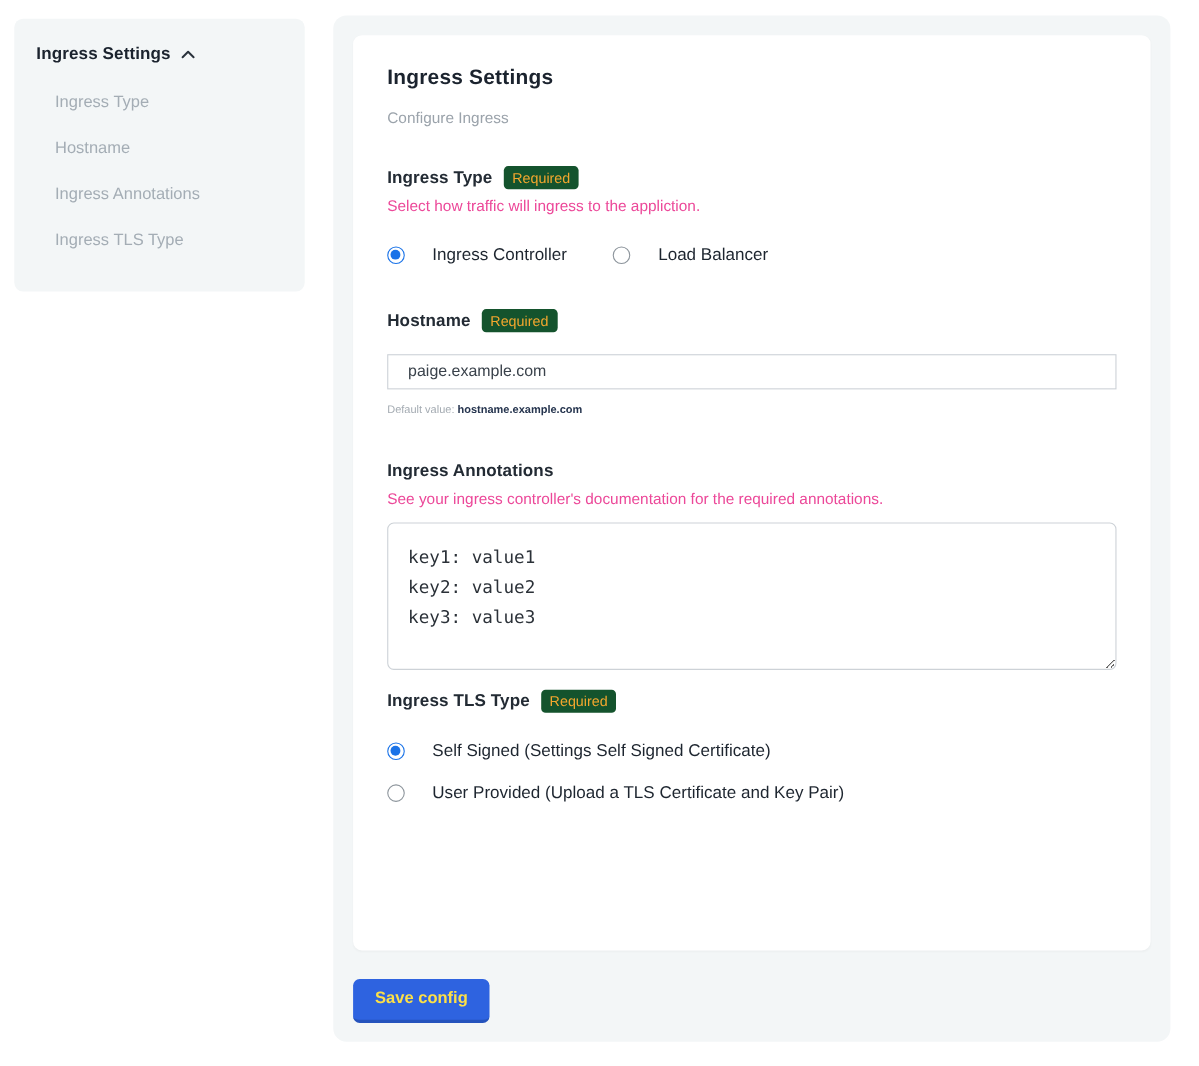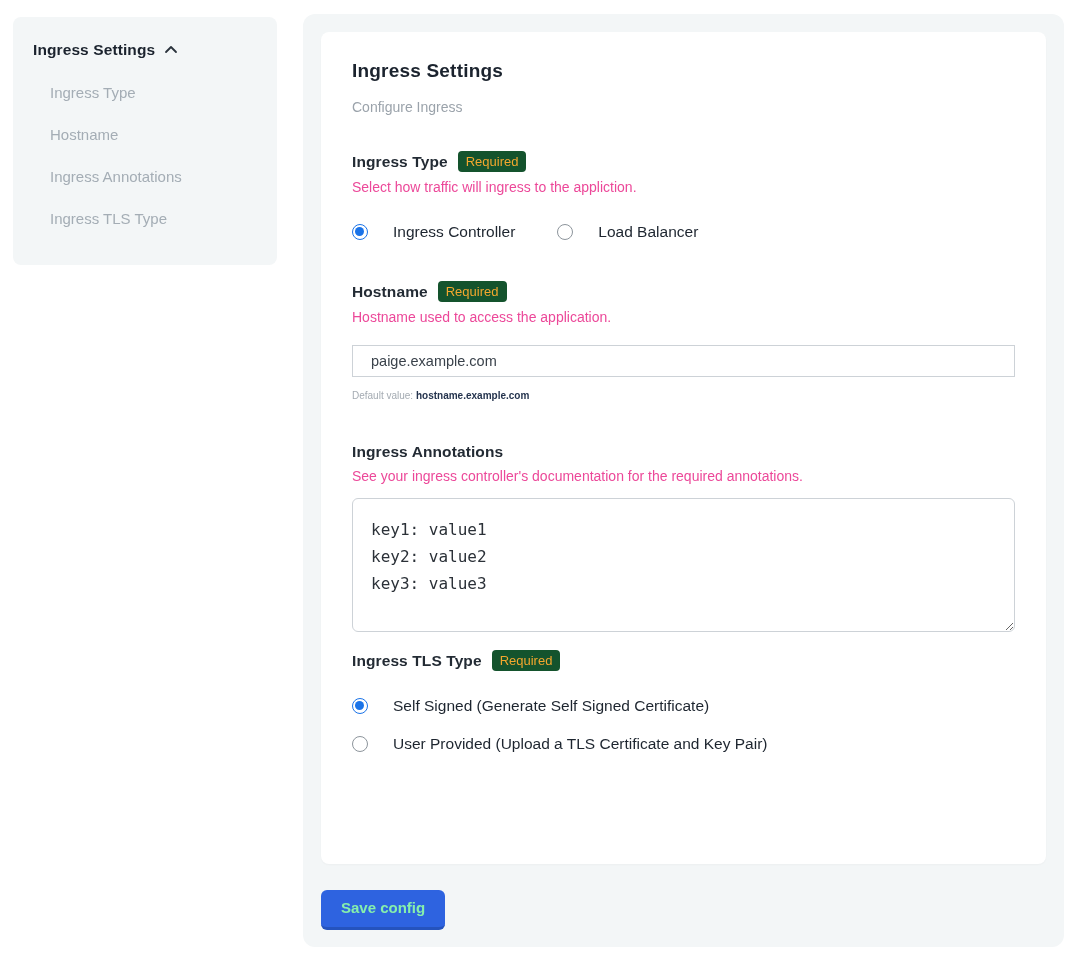--- a/index.html
+++ b/index.html
@@ -137,21 +137,21 @@
   
   .save-button {
     position: absolute;
     left: 18px; top: 876px;
     height: 40px;
     padding: 0 20px 3px 20px;
     background: #2e63e0;
     border: none;
     border-bottom: 3px solid #2553bd;
     border-radius: 6px;
-    color: #86efac;
+    color: #fde047;
     font-size: 15px; font-weight: 700;
     font-family: "Liberation Sans", "DejaVu Sans", sans-serif;
     cursor: pointer;
   }
 
   
   .mt-36 { margin-top: 36px; }
   .mt-40 { margin-top: 40px; }
   .mt-42 { margin-top: 42px; }
   .mt-28 { margin-top: 28px; }
@@ -202,21 +202,20 @@
           <span class="radio-label">Load Balancer</span>
         </div>
       </div>
     </div>
 
     <div class="section mt-40">
       <div class="label-row">
         <span class="field-label">Hostname</span>
         <span class="badge">Required</span>
       </div>
-      <p class="field-desc">Hostname used to access the application.</p>
       <input class="text-input mt-20" type="text" value="paige.example.com" style="">
       <p class="default-line">
         <span>Default value:</span>
         <span class="default-value">hostname.example.com</span>
       </p>
     </div>
 
     <div class="section mt-42">
       <div class="label-row">
         <span class="field-label">Ingress Annotations</span>
@@ -228,21 +227,21 @@
     </div>
 
     <div class="section mt-18">
       <div class="label-row">
         <span class="field-label">Ingress TLS Type</span>
         <span class="badge">Required</span>
       </div>
       <div class="radio-stack mt-26">
         <div class="radio-option checked">
           <span class="radio-circle"></span>
-          <span class="radio-label">Self Signed (Generate Self Signed Certificate)</span>
+          <span class="radio-label">Self Signed (Settings Self Signed Certificate)</span>
         </div>
         <div class="radio-option">
           <span class="radio-circle"></span>
           <span class="radio-label">User Provided (Upload a TLS Certificate and Key Pair)</span>
         </div>
       </div>
     </div>
 
   </div>
 

